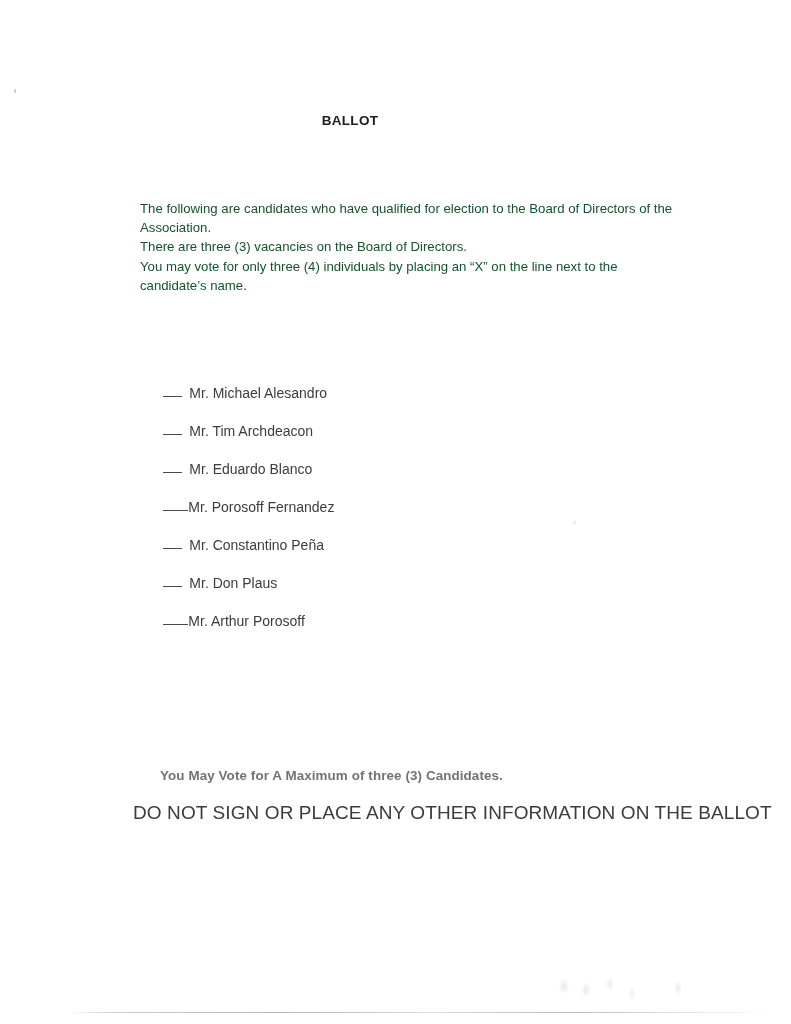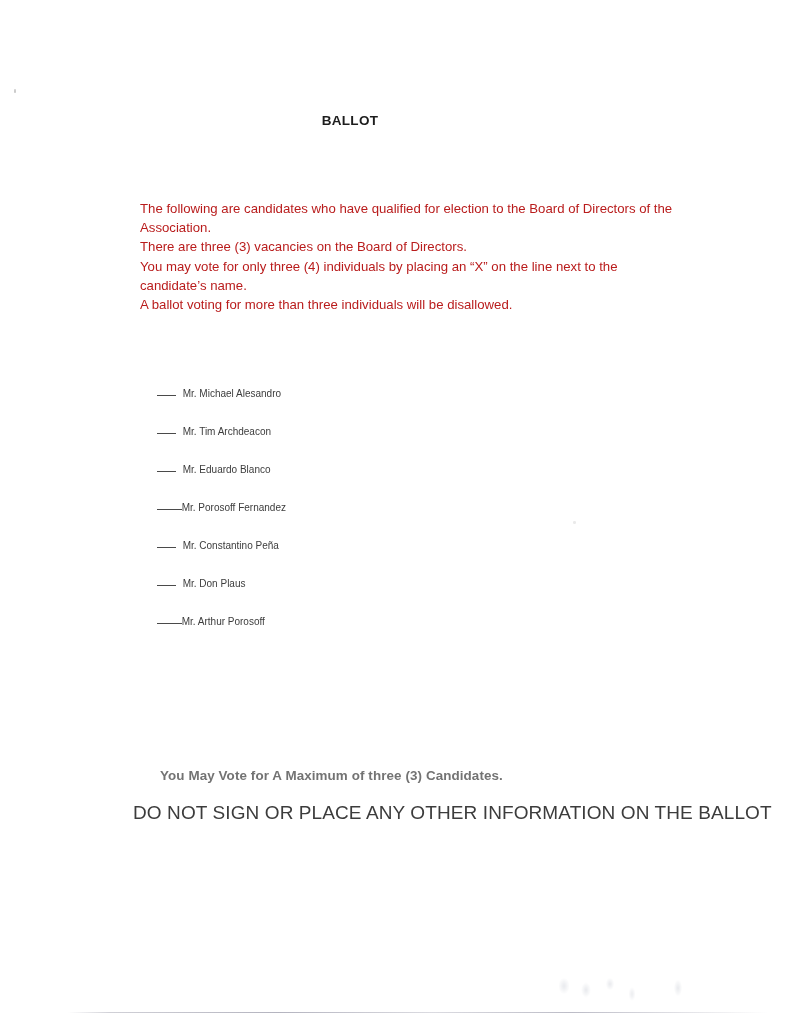--- a/index.html
+++ b/index.html
@@ -37,37 +37,37 @@
   }
 
   
   .intro-block {
     position: absolute;
     top: 199px;
     left: 140px;
     width: 545px;
     font-size: 13.2px;
     line-height: 19.2px;
-    color: #b91c1c;
+    color: #14532d;
   }
   .intro-line {
     white-space: pre-wrap;
   }
 
   
   .candidate-list {
     position: absolute;
     top: 368px;
     left: 140px;
     width: 520px;
   }
   .candidate-row {
     position: relative;
     height: 38px;
-    font-size: 10px;
+    font-size: 14px;
     line-height: 17px;
     color: #3c3c3c;
     white-space: pre;
   }
   .vote-line {
     display: inline-block;
     border-bottom: 1.4px solid #4a4a4a;
     vertical-align: baseline;
     position: relative;
     top: -1px;
@@ -144,21 +144,20 @@
 <body>
 
 <div class="page">
 
   <h1 class="ballot-title">BALLOT</h1>
 
   <div class="intro-block">
     <div class="intro-line">The following are candidates who have qualified for election to the Board of Directors of the Association.</div>
     <div class="intro-line">There are three (3) vacancies on the Board of Directors.</div>
     <div class="intro-line">You may vote for only three (4) individuals by placing an “X” on the line next to the candidate’s name.</div>
-    <div class="intro-line">A ballot voting for more than three individuals will be disallowed.</div>
   </div>
 
   <div class="candidate-list">
 
     <div class="candidate-row">
       <span class="vote-line short"></span><span>Mr. Michael Alesandro</span>
     </div>
 
     <div class="candidate-row">
       <span class="vote-line short"></span><span>Mr. Tim Archdeacon</span>

